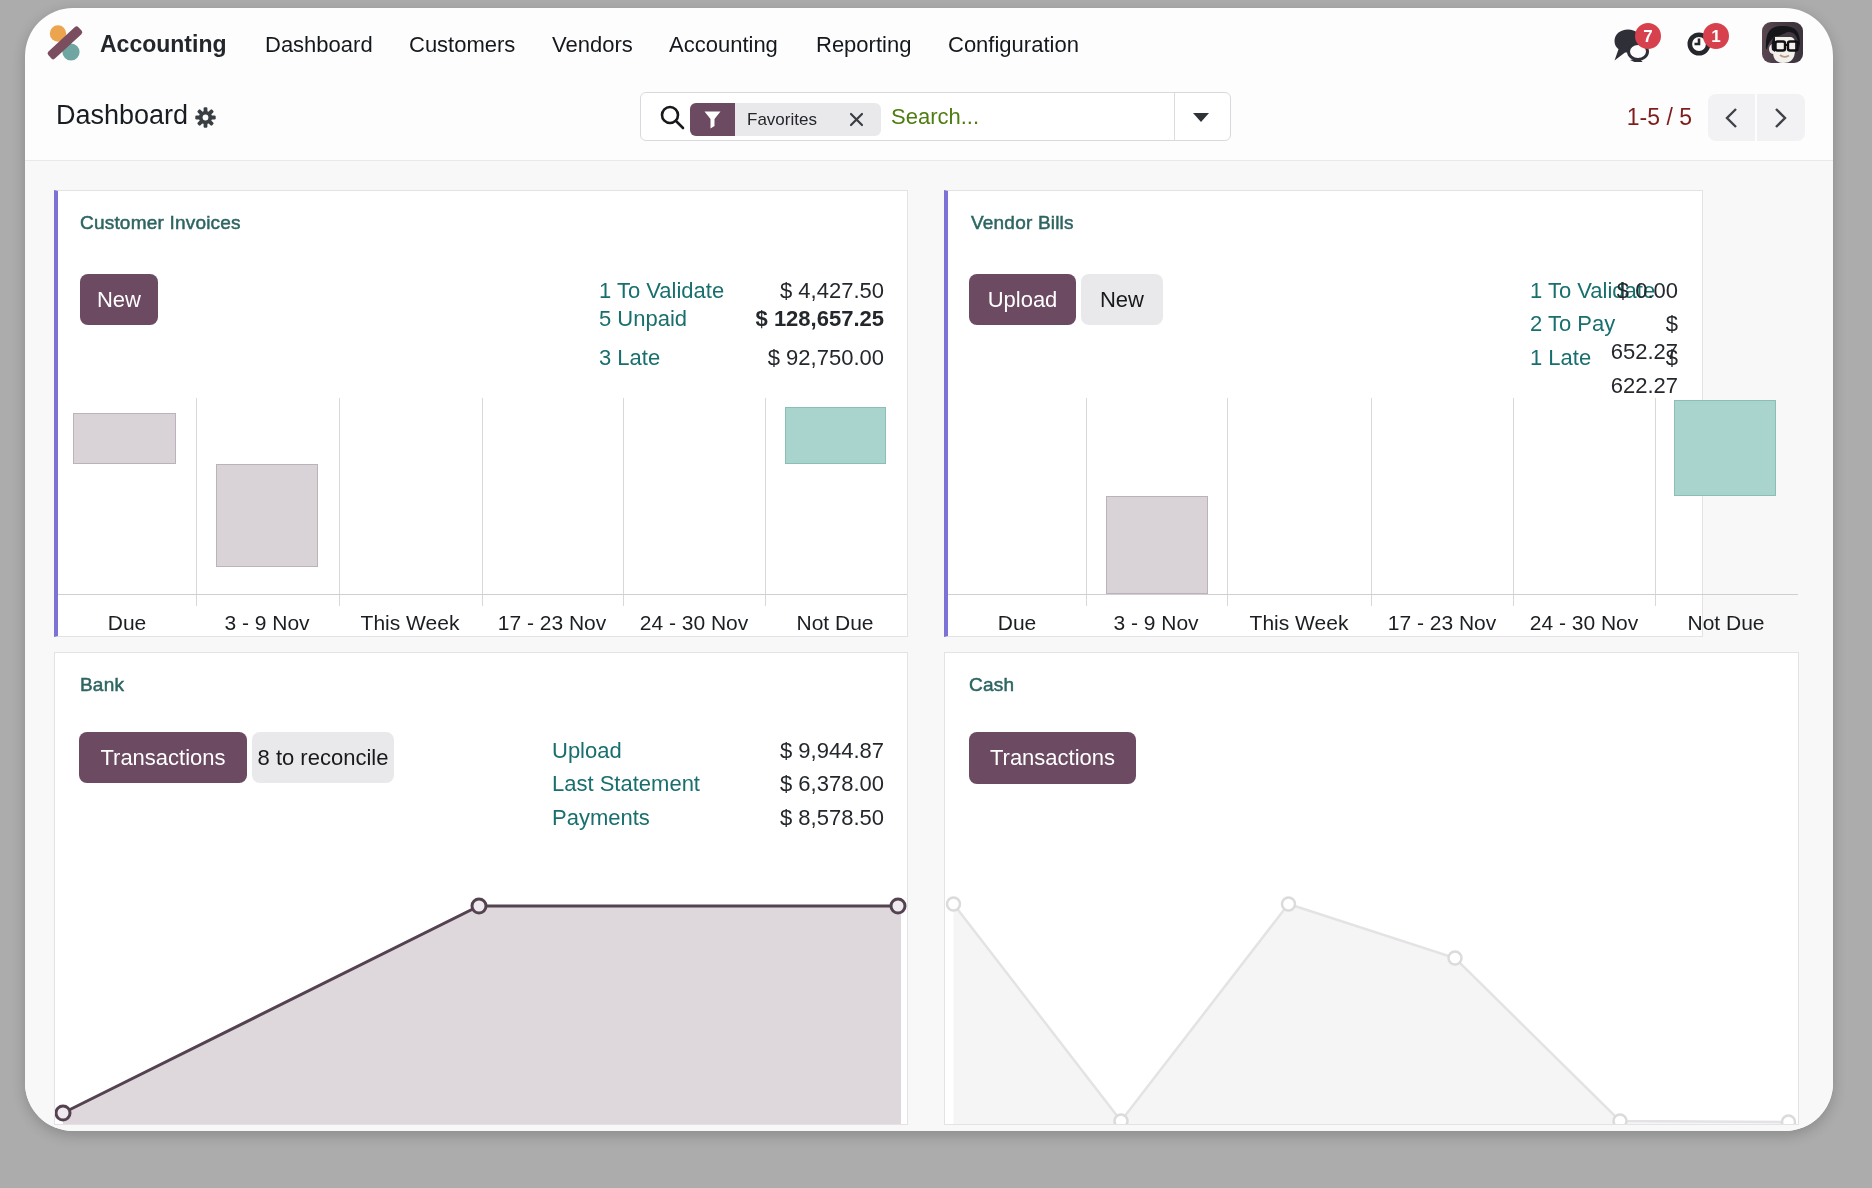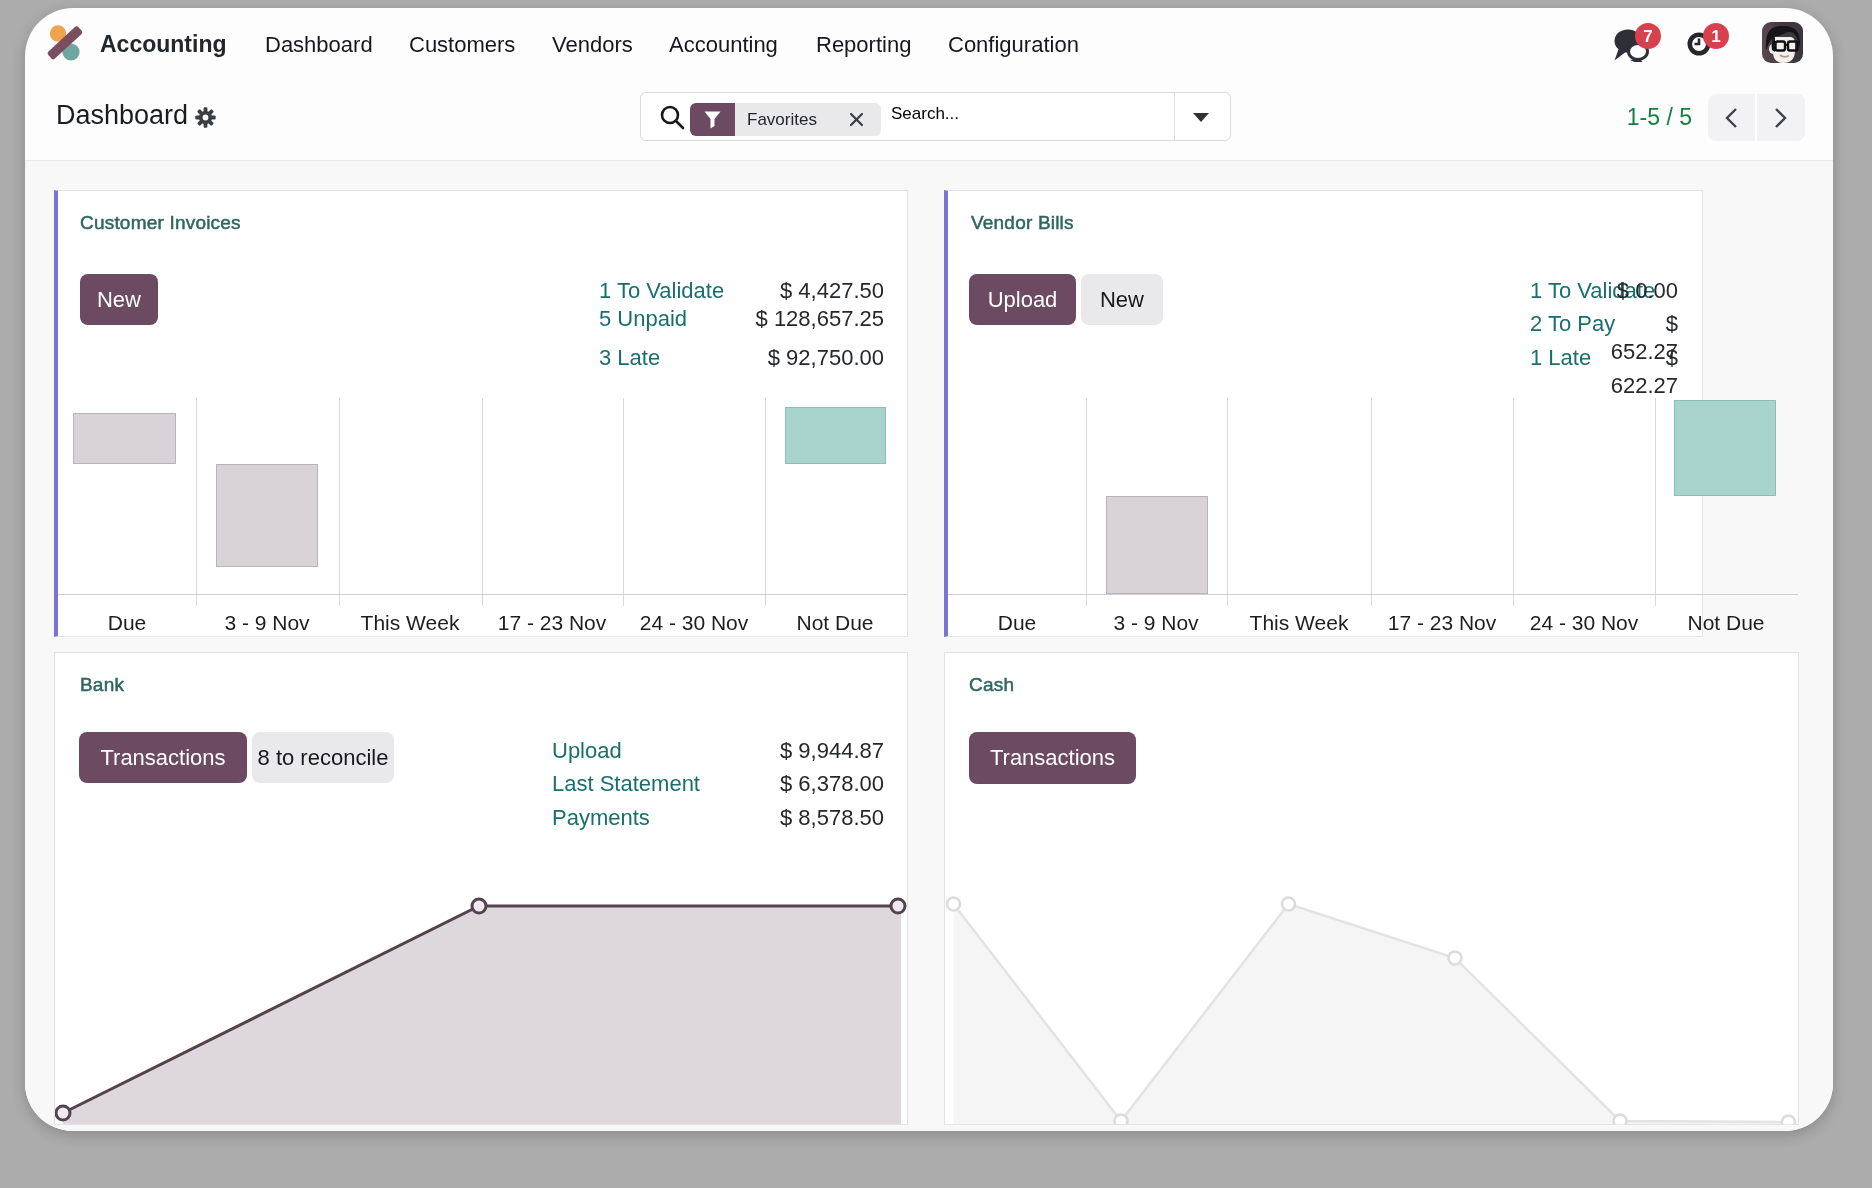--- a/index.html
+++ b/index.html
@@ -100,26 +100,26 @@
     <div style="position:absolute;left:49px;top:10px;height:33px;width:191px;border-radius:6px;overflow:hidden;background:#e9e9eb;">
       <div style="position:absolute;left:0;top:0;width:45px;height:33px;background:#6b4a62;"></div>
       <svg style="position:absolute;left:13px;top:7px" width="19" height="19" viewBox="0 0 19 19">
         <path d="M1.5 1.5 h16 l-6 7.5 v7 l-4 2.5 v-9.5 z" fill="#fff"></path>
       </svg>
       <div style="position:absolute;left:57px;top:3px;font-size:17px;line-height:27px;color:#23262a;">Favorites</div>
       <svg style="position:absolute;left:159px;top:9px" width="15" height="15" viewBox="0 0 15 15">
         <path d="M2 2 L13 13 M13 2 L2 13" stroke="#3a3d42" stroke-width="2.2" stroke-linecap="round"></path>
       </svg>
     </div>
-    <div style="position:absolute;left:250px;top:11px;font-size:17px;color:#000000;">Search...</div>
+    <div style="position:absolute;left:250px;top:11px;font-size:22px;color:#4d7c0f;">Search...</div>
     <div style="position:absolute;right:55px;top:0;width:1px;height:47px;background:#dcdcdf;"></div>
     <div style="position:absolute;right:21px;top:20px;width:0;height:0;border-left:8px solid transparent;border-right:8px solid transparent;border-top:9px solid #2f3237;"></div>
   </div>
 
-  <div style="position:absolute;left:1560px;top:96px;width:107px;text-align:right;font-size:23px;color:#15803d;">1-5 / 5</div>
+  <div style="position:absolute;left:1560px;top:96px;width:107px;text-align:right;font-size:23px;color:#7f1d1d;">1-5 / 5</div>
   <div style="position:absolute;left:1683px;top:86px;width:97px;height:47px;">
     <div style="position:absolute;left:0;top:0;width:47px;height:47px;background:#f2f2f4;border-radius:8px 0 0 8px;"></div>
     <div style="position:absolute;left:49px;top:0;width:48px;height:47px;background:#f2f2f4;border-radius:0 8px 8px 0;"></div>
     <svg style="position:absolute;left:16px;top:13px" width="14" height="22" viewBox="0 0 14 22">
         <path d="M12 2 L3 11 L12 20" fill="none" stroke="#3f4247" stroke-width="2.4"></path>
       </svg>
     <svg style="position:absolute;left:66px;top:13px" width="14" height="22" viewBox="0 0 14 22">
         <path d="M2 2 L11 11 L2 20" fill="none" stroke="#3f4247" stroke-width="2.4"></path>
       </svg>
   </div>
@@ -128,21 +128,21 @@
 
   <div class="card accent" style="left:29px;top:182px;width:854px;height:447px;">
     <div class="ctitle" style="left:22px;top:21px;">Customer Invoices</div>
     <div class="btnp" style="left:22px;top:83px;width:78px;height:51px;line-height:51px;">New</div>
     <div class="srow" style="top:86px;">
         <span class="slab" style="left:541px;">1 To Validate</span>
         <span class="samt" style="right:23px;left:620px;padding-left:20px;">$ 4,427.50</span>
       </div>
     <div class="srow" style="top:114px;">
         <span class="slab" style="left:541px;">5 Unpaid</span>
-        <span class="samt" style="right:23px;left:620px;">$ 128,657.25</span>
+        <span class="samt" style="right:23px;left:620px;font-weight:bold;">$ 128,657.25</span>
       </div>
     <div class="srow" style="top:153px;">
         <span class="slab" style="left:541px;">3 Late</span>
         <span class="samt" style="right:23px;left:620px;">$ 92,750.00</span>
       </div>
     <div class="grid" style="left:138px;top:207px;height:208px;"></div>
     <div class="grid" style="left:281px;top:207px;height:208px;"></div>
     <div class="grid" style="left:424px;top:207px;height:208px;"></div>
     <div class="grid" style="left:565px;top:207px;height:208px;"></div>
     <div class="grid" style="left:707px;top:207px;height:208px;"></div>

